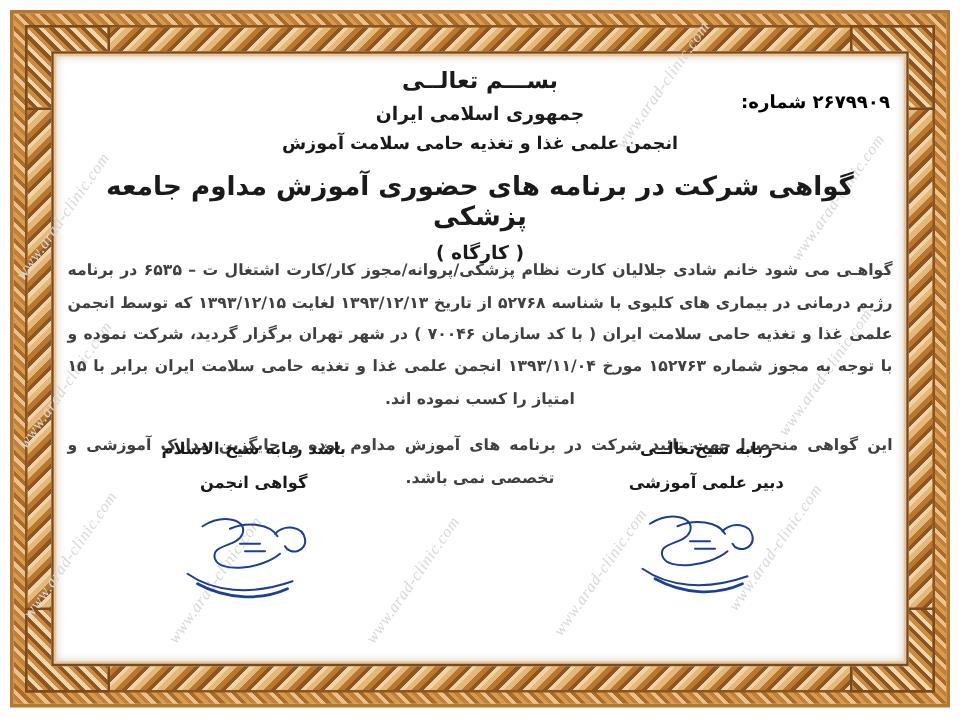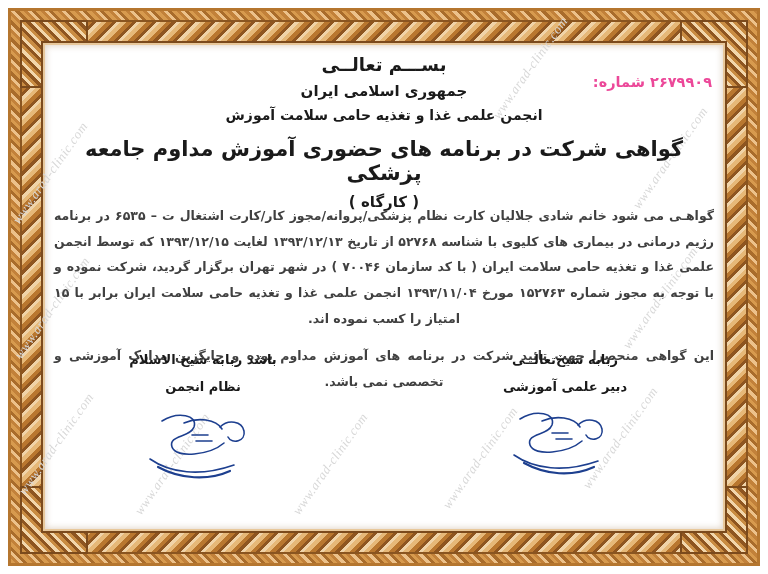--- a/index.html
+++ b/index.html
@@ -104,21 +104,21 @@
   }
 
   .meta {
     position: absolute;
     right: 8px;
     top: 22px;
     text-align: right;
     font-size: 14.5px;
     line-height: 1.75;
     font-weight: bold;
-    color: #ec4899;
+    color: #000000;
   }
   .meta div { white-space: nowrap; }
 
   .head-block {
     padding-top: 6px;
   }
   .basmala {
     font-size: 18px;
     letter-spacing: 2px;
     font-weight: bold;
@@ -254,21 +254,21 @@
               <path d="M24 52 C44 66, 74 70, 108 58"></path>
               <path d="M34 60 C56 72, 82 74, 104 64" stroke-width="2.2"></path>
               <path d="M62 30 L78 30 M66 36 L82 36"></path>
             </g>
           </svg>
         </div>
       </div>
 
       <div class="sig left">
         <div class="sig-name">باشد ربابه شیخ الاسلام</div>
-        <div class="sig-role">نظام انجمن</div>
+        <div class="sig-role">گواهی انجمن</div>
         <div class="sig-mark">
           <svg width="150" height="86" viewBox="0 0 150 86" xmlns="http://www.w3.org/2000/svg">
             <g fill="none" stroke="#1d3f8f" stroke-width="1.6" stroke-linecap="round">
               <path d="M34 18 C50 8, 70 12, 66 24 C62 35, 40 32, 44 44 C48 56, 82 52, 96 40"></path>
               <path d="M56 20 C70 14, 88 16, 94 26"></path>
               <path d="M92 24 C100 16, 114 18, 116 28 C118 38, 104 42, 100 34"></path>
               <path d="M22 56 C42 70, 72 74, 106 62"></path>
               <path d="M30 64 C52 76, 80 78, 102 68" stroke-width="2.2"></path>
               <path d="M64 32 L80 32 M68 38 L84 38"></path>
             </g>

